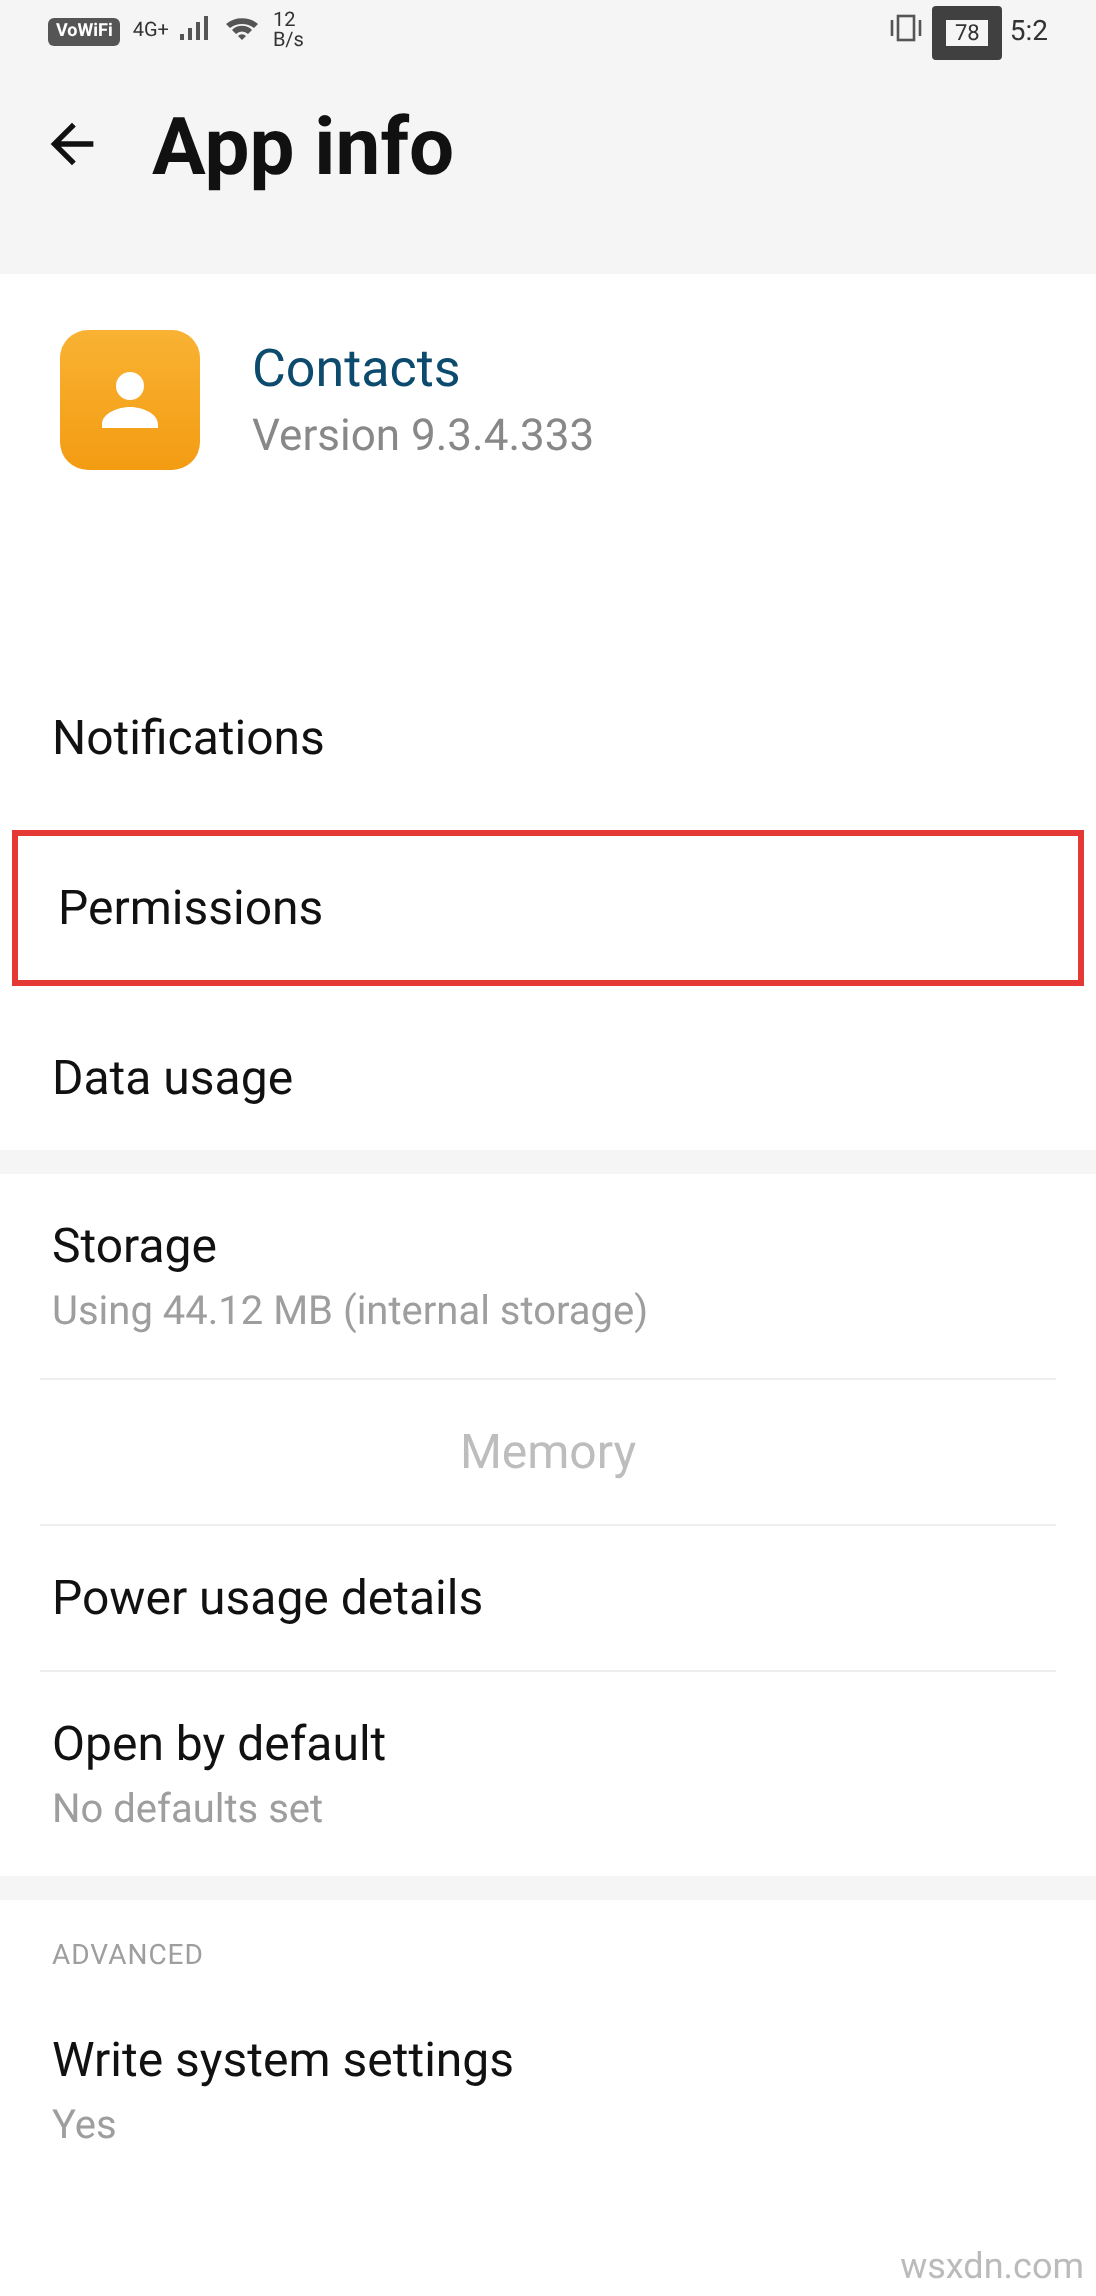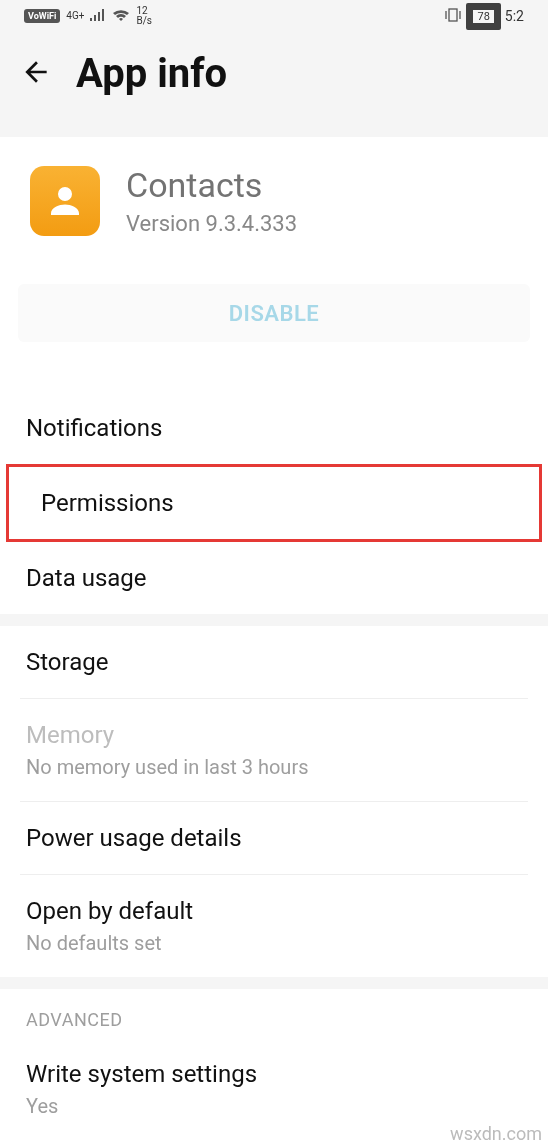--- a/index.html
+++ b/index.html
@@ -41,46 +41,46 @@
     .header-title { font-size: 40px; font-weight: 700; color: #111; }
     .app-row {
       display: flex; align-items: center; gap: 26px;
       padding: 28px 30px 18px 30px;
     }
     .app-icon {
       width: 70px; height: 70px; border-radius: 14px;
       background: linear-gradient(180deg, #f9b233 0%, #f39c12 100%);
       display: flex; align-items: center; justify-content: center;
     }
-    .app-name { font-size: 34px; color: #737373; margin-bottom: 6px; }
+    .app-name { font-size: 26px; color: #0c4a6e; margin-bottom: 6px; }
     .app-version { font-size: 22px; color: #888; text-align: right; }
     .button-row {
       display: flex; gap: 12px; padding: 30px 18px 10px 18px;
     }
     .btn {
       flex: 1; height: 58px; border-radius: 6px; background: #f3f3f3;
       display: flex; align-items: center; justify-content: center;
       font-size: 22px; font-weight: 600; letter-spacing: 0.5px;
     }
     .btn-disable { color: #a7d8e8; background: #fafafa; }
     .btn-force { color: #00838f; }
     .section-gap { height: 12px; background: #f5f5f5; }
     .list-item {
       padding: 22px 26px;
       font-size: 24px;
       color: #111;
     }
-    .list-item.highlighted { border: 3px solid #e53935; margin: 0 6px; padding: 22px 32px; }
+    .list-item.highlighted { border: 3px solid #e53935; margin: 10px 6px; padding: 22px 20px; }
     .list-item .sub { font-size: 20px; color: #9e9e9e; margin-top: 6px; }
-    .list-item.muted { color: #9e9e9e; }
+    .list-item.muted { color: #9e9e9e; text-align: center; }
     .list-item.muted .title { color:#bdbdbd; }
     .thin-divider { height: 1px; background: #eee; margin: 0 20px; }
     .section-header {
       padding: 20px 26px 8px 26px;
-      font-size: 18px; color: #9e9e9e; letter-spacing: 0.5px;
+      font-size: 14px; color: #9e9e9e; letter-spacing: 0.5px;
     }
     .watermark {
       position: absolute; bottom: 4px; right: 6px; font-size: 18px; color: #bbb;
     }
   </style>
 </head>
 <body>
 
 <div class="status-bar">
   <div class="status-left">
@@ -128,38 +128,37 @@
         <path d="M12 12a4 4 0 100-8 4 4 0 000 8zm0 2c-3.3 0-8 1.7-8 5v1h16v-1c0-3.3-4.7-5-8-5z" fill="#fff"></path>
       </svg>
   </div>
   <div>
     <div class="app-name">Contacts</div>
     <div class="app-version">Version 9.3.4.333</div>
   </div>
 </div>
 
 <div class="button-row">
-  <div class="btn btn-disable">DISABLE</div>
 </div>
 
 <div style="height:40px"></div>
 
 <div class="list-item">Notifications</div>
 <div class="list-item highlighted">Permissions</div>
 <div class="list-item">Data usage</div>
 
 <div class="section-gap"></div>
 
 <div class="list-item">
   <div>Storage</div>
+  <div class="sub">Using 44.12 MB (internal storage)</div>
 </div>
 <div class="thin-divider"></div>
 <div class="list-item muted">
   <div class="title">Memory</div>
-  <div class="sub">No memory used in last 3 hours</div>
 </div>
 <div class="thin-divider"></div>
 <div class="list-item">Power usage details</div>
 <div class="thin-divider"></div>
 <div class="list-item">
   <div>Open by default</div>
   <div class="sub">No defaults set</div>
 </div>
 
 <div class="section-gap"></div>

